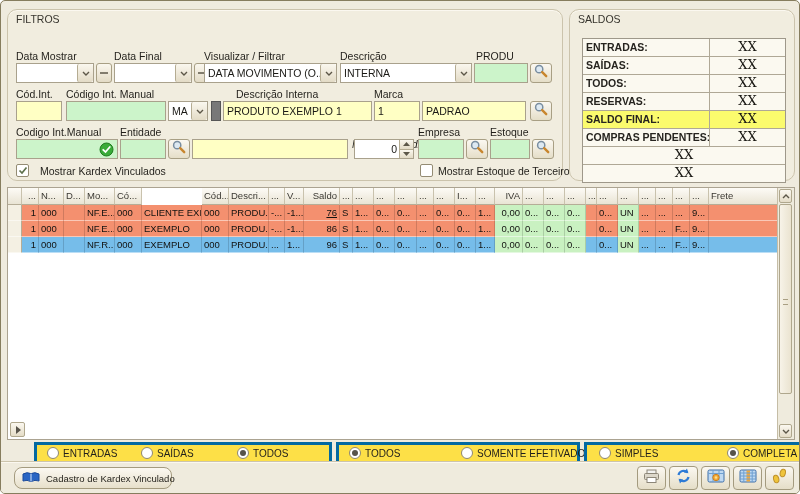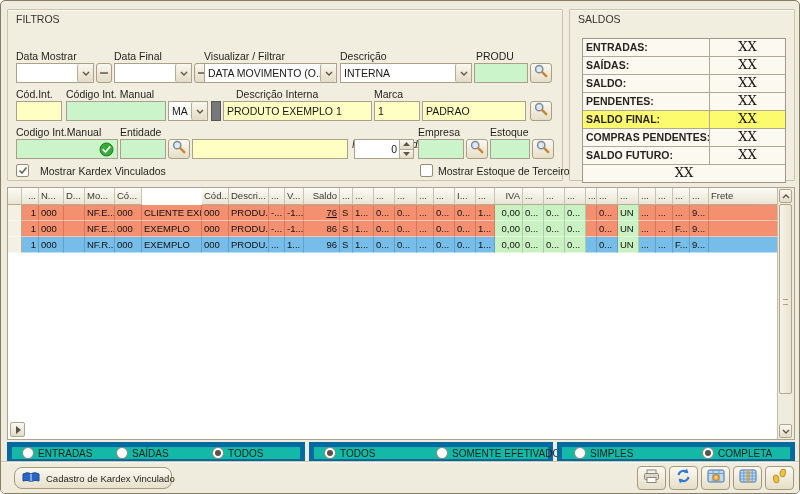--- a/index.html
+++ b/index.html
@@ -1,19 +1,19 @@
 <!DOCTYPE html>
 <html><head>
 <meta charset="utf-8">
 <style>
   html,body{margin:0;padding:0;background:#fff;}
   .window{position:relative;width:800px;height:494px;background:#EFEBDE;border:1px solid #867D5E;
     border-radius:5px;overflow:hidden;font-family:"Liberation Sans","DejaVu Sans",sans-serif;box-sizing:border-box;}
   
-  .gbox{position:absolute;border:1px solid #CBC3AC;border-radius:1px;background:#F1EDDF;
+  .gbox{position:absolute;border:1px solid #CBC3AC;border-radius:10px;background:#F1EDDF;
     box-shadow:inset 0 1px 0 #FBF8F0;box-sizing:border-box;}
   .gtitle{position:absolute;left:8px;top:3px;font-size:10.5px;color:#37352E;}
   .lbl{position:absolute;font-size:10.5px;color:#211F1A;white-space:nowrap;}
   
   .fld{position:absolute;height:20px;box-sizing:border-box;border:1px solid #A9A18C;background:#fff;
     font-size:10.5px;line-height:17px;padding:1px 3px;white-space:nowrap;overflow:hidden;color:#1A1915;}
   .yellow{background:#FFFFC4;}
   .greenf{background:#CCF4CA;}
   .combo{display:flex;padding:0;}
   .ctxt{flex:1;padding:1px 3px;overflow:hidden;white-space:nowrap;}
@@ -58,21 +58,21 @@
   .vsb{position:absolute;top:0;right:0;bottom:0;width:16px;background:#EFEBDD;border-left:1px solid #C5BDA6;}
   .varr{position:absolute;left:1px;width:13px;height:14px;box-sizing:border-box;border:1px solid #AFA78D;border-radius:2px;
     background:linear-gradient(#FBF8F0,#E4DCC7);display:flex;align-items:center;justify-content:center;}
   .vthumb{position:absolute;left:1px;top:16px;width:13px;height:190px;box-sizing:border-box;border:1px solid #AFA78D;
     border-radius:2px;background:linear-gradient(90deg,#F7F3E8,#EAE3D0);}
   .vthumb::after{content:"";position:absolute;left:3px;right:3px;top:50%;height:4px;
     border-top:1px solid #A99F83;border-bottom:1px solid #A99F83;}
   .harr{position:absolute;left:2px;bottom:2px;width:15px;height:15px;box-sizing:border-box;border:1px solid #AFA78D;
     border-radius:2px;background:linear-gradient(#FBF8F0,#E4DCC7);display:flex;align-items:center;justify-content:center;}
   
-  .rbox{position:absolute;top:441px;height:22px;border:5px solid #0369a1;background:#14b8a6;box-sizing:border-box;}
+  .rbox{position:absolute;top:441px;height:22px;border:3px solid #0369a1;background:#fde047;box-sizing:border-box;margin-left:27px;}
   .ritem{position:absolute;top:50%;transform:translateY(-50%);display:flex;align-items:center;gap:4px;}
   .rad{width:12px;height:12px;box-sizing:border-box;border-radius:50%;background:#fff;border:1px solid #8F8870;position:relative;}
   .rad.sel::after{content:"";position:absolute;left:2px;top:2px;right:2px;bottom:2px;background:#57534A;border-radius:50%;}
   .rtxt{font-size:10px;color:#201F1B;white-space:nowrap;}
   .rb1 .ritem:nth-child(1){left:10px}.rb1 .ritem:nth-child(2){left:104px}.rb1 .ritem:nth-child(3){left:200px}
   .rb2 .ritem:nth-child(1){left:10px}.rb2 .ritem:nth-child(2){left:122px}
   .rb3 .ritem:nth-child(1){left:12px}.rb3 .ritem:nth-child(2){left:140px}
   
   .footer{position:absolute;left:0;right:0;bottom:0;height:31px;background:#EFEBDD;border-top:1px solid #CCC4AC;
     box-shadow:inset 0 1px 0 #FBF8F0;}
@@ -242,37 +242,36 @@
     <div class="stable">
         <div class="s-row">
           <span class="s-lbl">ENTRADAS:</span>
           <span class="s-val">XX</span>
         </div>
         <div class="s-row">
           <span class="s-lbl">SAÍDAS:</span>
           <span class="s-val">XX</span>
         </div>
         <div class="s-row">
-          <span class="s-lbl">SALDO:</span>
-          <span class="s-val">XX</span>
-        </div>
-        <div class="s-row">
-          <span class="s-lbl">PENDENTES:</span>
+          <span class="s-lbl">TODOS:</span>
+          <span class="s-val">XX</span>
+        </div>
+        <div class="s-row">
+          <span class="s-lbl">RESERVAS:</span>
           <span class="s-val">XX</span>
         </div>
         <div class="s-row hl">
           <span class="s-lbl">SALDO FINAL:</span>
           <span class="s-val">XX</span>
         </div>
         <div class="s-row">
           <span class="s-lbl">COMPRAS PENDENTES:</span>
           <span class="s-val">XX</span>
         </div>
         <div class="s-row">
-          <span class="s-lbl">SALDO FUTURO:</span>
           <span class="s-val">XX</span>
         </div>
         <div class="s-row">
           <span class="s-val">XX</span>
         </div>
       </div>
   </div>
 
   <div class="grid">
     <div class="ghead">

